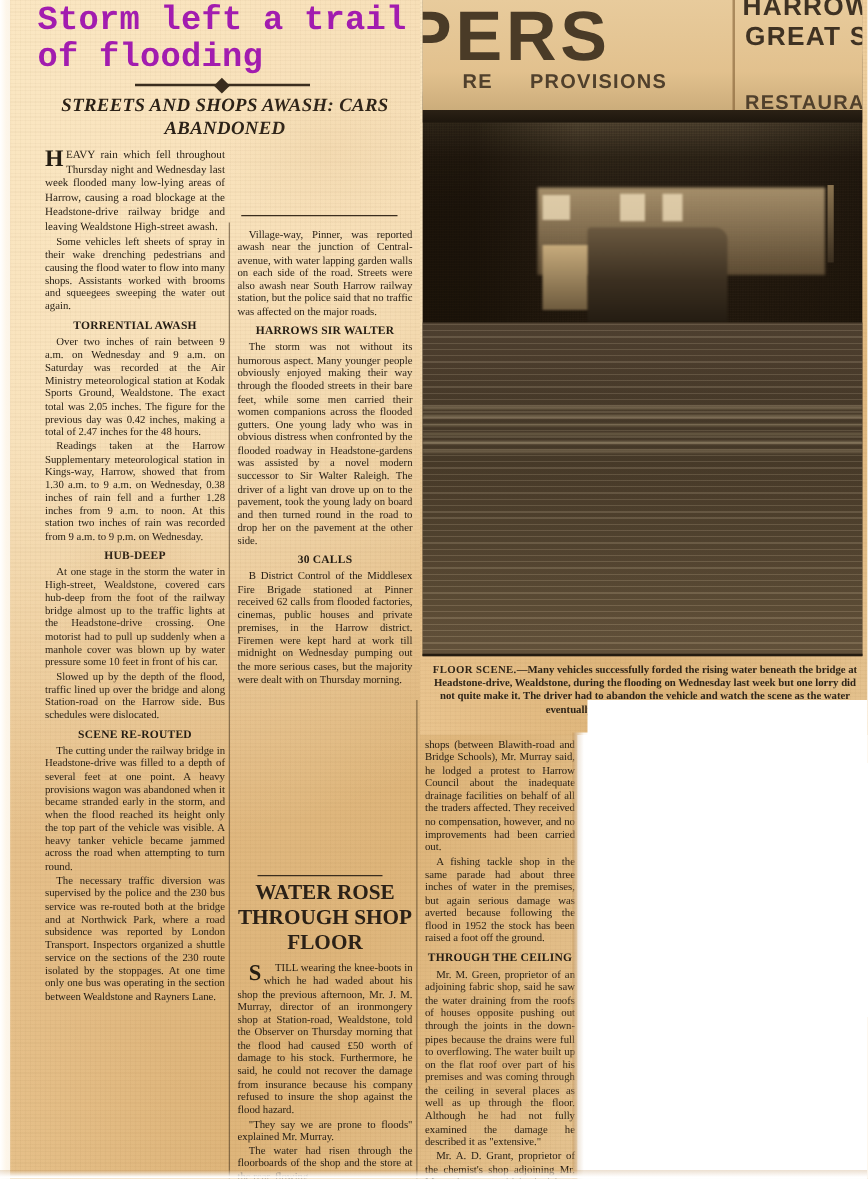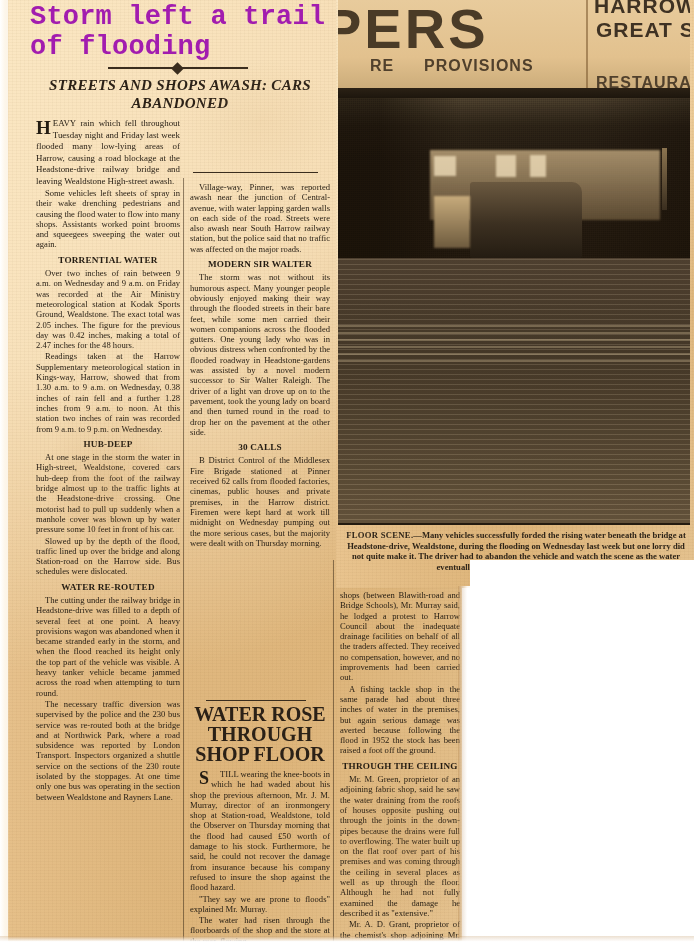--- a/index.html
+++ b/index.html
@@ -147,21 +147,21 @@
   #col1 .xhead{font-size:9.2px;}
 
   
   #col2{left:190px;top:182px;width:140px;font-size:8.6px;line-height:10.3px;}
   #col2 .xhead{font-size:9.2px;}
   #col2-b{position:absolute;left:190px;top:704px;width:140px;
      font-size:8.6px;line-height:10.3px;font-family:"Liberation Serif",serif;
      color:#241c12;text-align:justify;}
   #col2-b p{margin:0 0 1px 0;text-indent:9px;}
   #waterrose-head{font-family:"Liberation Serif",serif;font-weight:bold;
-     font-size:20px;line-height:20px;text-align:center;color:#2b2117;
+     font-size:17px;line-height:20px;text-align:center;color:#2b2117;
      margin:0 0 5px 0;text-indent:0;}
   #col2-b .dropcap{float:left;font-size:18px;line-height:14px;font-weight:bold;
      padding:1px 2px 0 0;margin-top:1px;}
 
   
   #col3{left:340px;top:590px;width:120px;font-size:8.6px;line-height:10.3px;}
   #col3 .xhead{font-size:9.2px;}
 
   
   .stain{position:absolute;border-radius:50%;pointer-events:none;}
@@ -215,36 +215,36 @@
     <div class="dia"></div>
   </div>
   <div id="subhead">STREETS AND SHOPS AWASH: CARS ABANDONED</div>
 
   <div class="hrule" id="hr-col2"></div>
   <div class="vrule" id="vr1"></div>
   <div class="vrule" id="vr2"></div>
   <div class="hrule" id="hr-waterrose"></div>
 
   <div class="col" id="col1">
-    <p class="lead noind"><span class="dropcap">H</span><span>EAVY rain which fell throughout Tuesday night and Friday last week flooded many low-lying areas of Harrow, causing a road blockage at the Headstone-drive railway bridge and leaving Wealdstone High-street awash.</span></p>
-    <p>Some vehicles left sheets of spray in their wake drenching pedestrians and causing the flood water to flow into many shops. Assistants worked point brooms and squeegees sweeping the water out again.</p>
-    <span class="xhead">TORRENTIAL WATER</span>
-    <p>Over two inches of rain between 9 a.m. on Wednesday and 9 a.m. on Friday was recorded at the Air Ministry meteorological station at Kodak Sports Ground, Wealdstone. The exact total was 2.05 inches. The figure for the previous day was 0.42 inches, making a total of 2.47 inches for the 48 hours.</p>
+    <p class="lead noind"><span class="dropcap">H</span><span>EAVY rain which fell throughout Thursday night and Wednesday last week flooded many low-lying areas of Harrow, causing a road blockage at the Headstone-drive railway bridge and leaving Wealdstone High-street awash.</span></p>
+    <p>Some vehicles left sheets of spray in their wake drenching pedestrians and causing the flood water to flow into many shops. Assistants worked with brooms and squeegees sweeping the water out again.</p>
+    <span class="xhead">TORRENTIAL AWASH</span>
+    <p>Over two inches of rain between 9 a.m. on Wednesday and 9 a.m. on Saturday was recorded at the Air Ministry meteorological station at Kodak Sports Ground, Wealdstone. The exact total was 2.05 inches. The figure for the previous day was 0.42 inches, making a total of 2.47 inches for the 48 hours.</p>
     <p>Readings taken at the Harrow Supplementary meteorological station in Kings-way, Harrow, showed that from 1.30 a.m. to 9 a.m. on Wednesday, 0.38 inches of rain fell and a further 1.28 inches from 9 a.m. to noon. At this station two inches of rain was recorded from 9 a.m. to 9 p.m. on Wednesday.</p>
     <span class="xhead">HUB-DEEP</span>
     <p>At one stage in the storm the water in High-street, Wealdstone, covered cars hub-deep from the foot of the railway bridge almost up to the traffic lights at the Headstone-drive crossing. One motorist had to pull up suddenly when a manhole cover was blown up by water pressure some 10 feet in front of his car.</p>
     <p>Slowed up by the depth of the flood, traffic lined up over the bridge and along Station-road on the Harrow side. Bus schedules were dislocated.</p>
-    <span class="xhead">WATER RE-ROUTED</span>
+    <span class="xhead">SCENE RE-ROUTED</span>
     <p>The cutting under the railway bridge in Headstone-drive was filled to a depth of several feet at one point. A heavy provisions wagon was abandoned when it became stranded early in the storm, and when the flood reached its height only the top part of the vehicle was visible. A heavy tanker vehicle became jammed across the road when attempting to turn round.</p>
     <p>The necessary traffic diversion was supervised by the police and the 230 bus service was re-routed both at the bridge and at Northwick Park, where a road subsidence was reported by London Transport. Inspectors organized a shuttle service on the sections of the 230 route isolated by the stoppages. At one time only one bus was operating in the section between Wealdstone and Rayners Lane.</p>
   </div>
 
   <div class="col" id="col2">
     <p>Village-way, Pinner, was reported awash near the junction of Central-avenue, with water lapping garden walls on each side of the road. Streets were also awash near South Harrow railway station, but the police said that no traffic was affected on the major roads.</p>
-    <span class="xhead">MODERN SIR WALTER</span>
+    <span class="xhead">HARROWS SIR WALTER</span>
     <p>The storm was not without its humorous aspect. Many younger people obviously enjoyed making their way through the flooded streets in their bare feet, while some men carried their women companions across the flooded gutters. One young lady who was in obvious distress when confronted by the flooded roadway in Headstone-gardens was assisted by a novel modern successor to Sir Walter Raleigh. The driver of a light van drove up on to the pavement, took the young lady on board and then turned round in the road to drop her on the pavement at the other side.</p>
     <span class="xhead">30 CALLS</span>
     <p>B District Control of the Middlesex Fire Brigade stationed at Pinner received 62 calls from flooded factories, cinemas, public houses and private premises, in the Harrow district. Firemen were kept hard at work till midnight on Wednesday pumping out the more serious cases, but the majority were dealt with on Thursday morning.</p>
   </div>
 
   <div id="col2-b">
     <div id="waterrose-head">WATER ROSE THROUGH SHOP FLOOR</div>
     <p class="noind"><span class="dropcap">S</span><span>TILL wearing the knee-boots in which he had waded about his shop the previous afternoon, Mr. J. M. Murray, director of an ironmongery shop at Station-road, Wealdstone, told the Observer on Thursday morning that the flood had caused £50 worth of damage to his stock. Furthermore, he said, he could not recover the damage from insurance because his company refused to insure the shop against the flood hazard.</span></p>
     <p>"They say we are prone to floods" explained Mr. Murray.</p>
     <p>The water had risen through the floorboards of the shop and the store at the rear, flowing</p>

